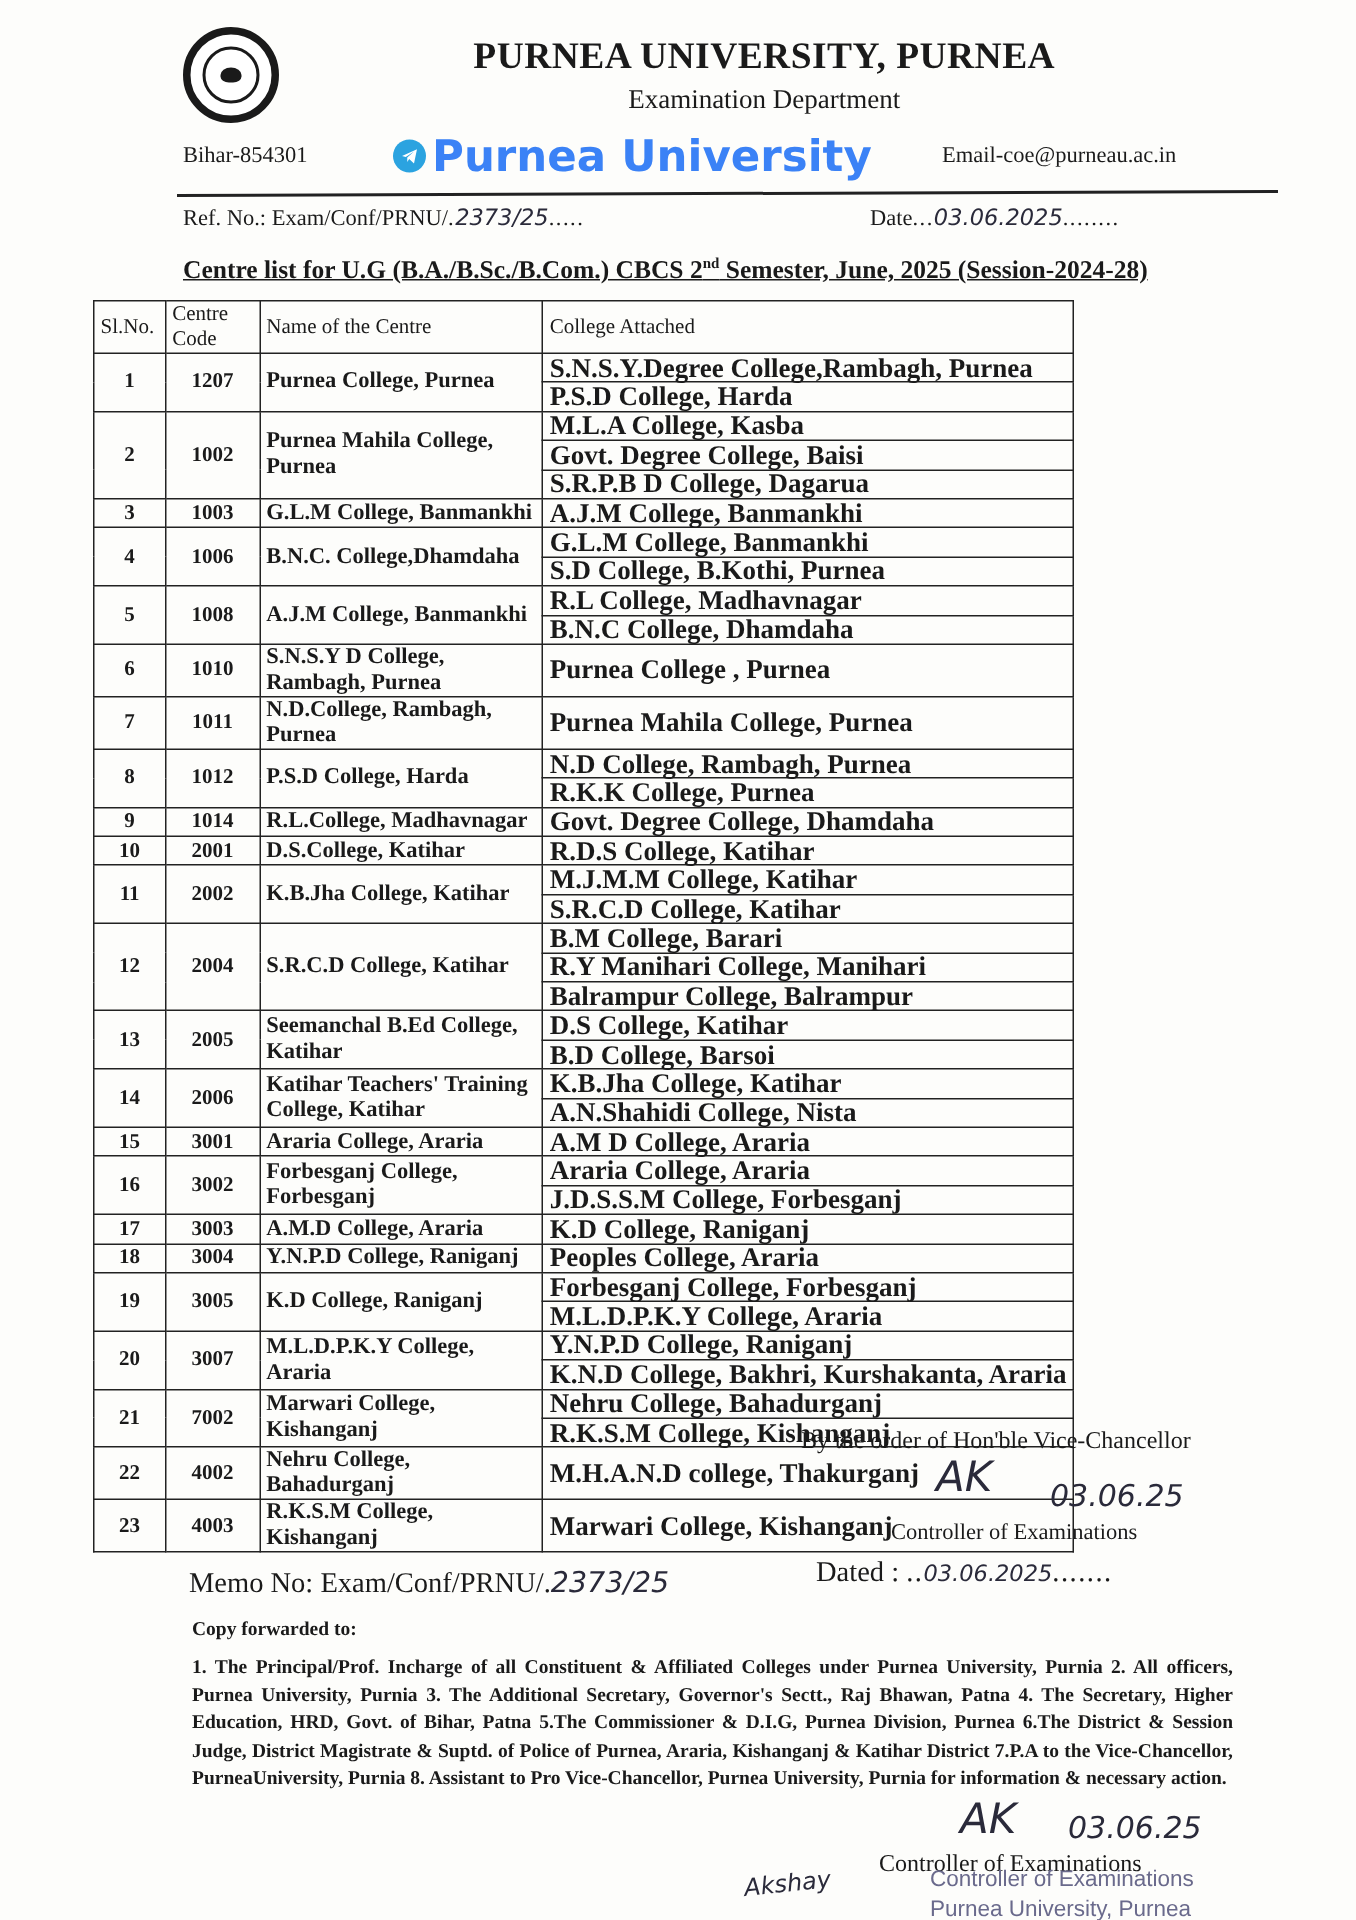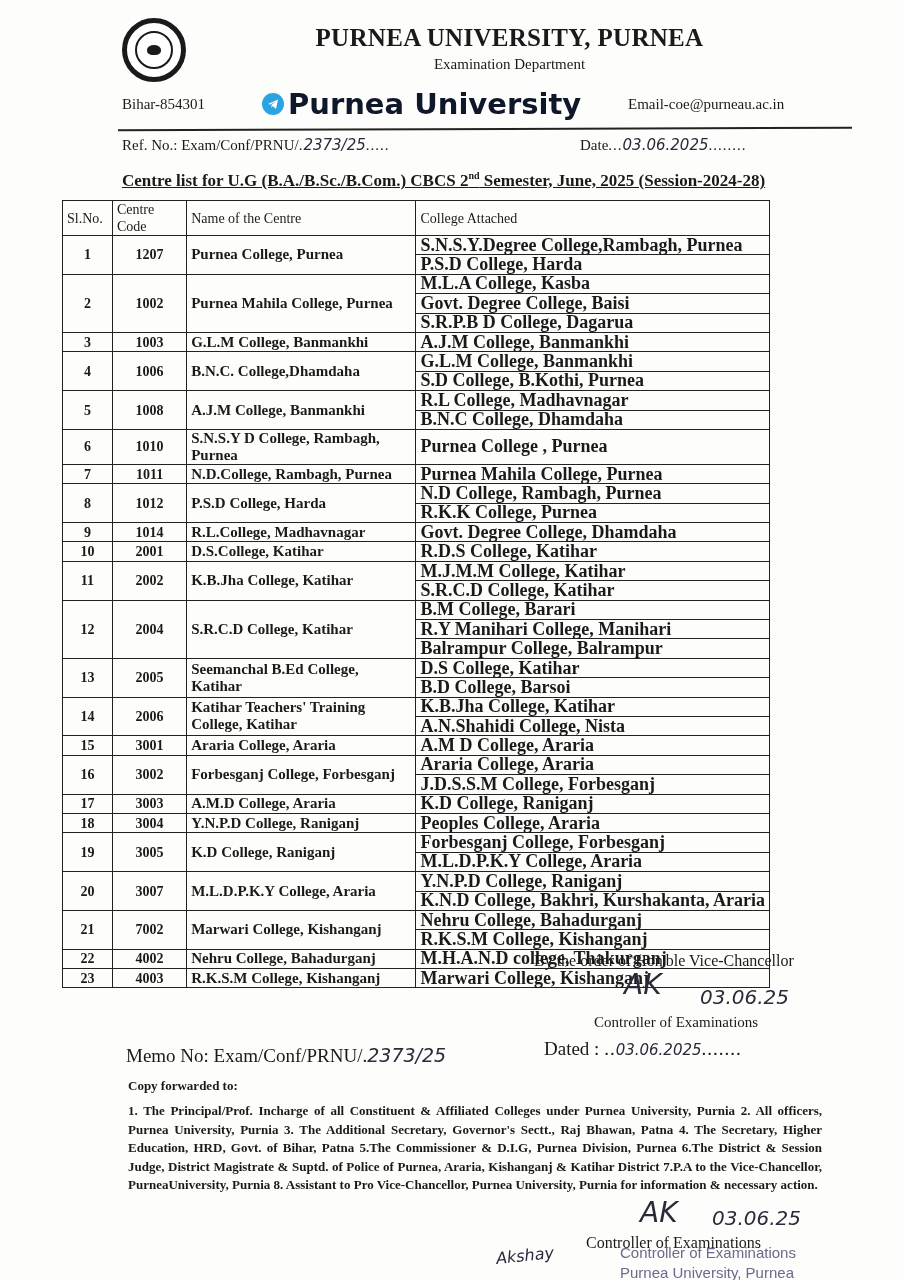--- a/index.html
+++ b/index.html
@@ -10,35 +10,35 @@
   .abs { position: absolute; }
   .logo {
     left: 122px; top: 18px; width: 64px; height: 64px; border-radius: 50%;
     border: 5px solid #1a1a1a; box-sizing: border-box; background: #fff;
     display: flex; align-items: center; justify-content: center;
   }
   .logo-inner { width: 38px; height: 38px; border-radius: 50%; border: 2px solid #1a1a1a; box-sizing: border-box;
     display:flex; align-items:center; justify-content:center; }
   .logo-dot { width: 14px; height: 10px; background: #1a1a1a; border-radius: 50% 50% 40% 40%; }
   .uni-title { left: 0; width: 904px; top: 24px; text-align: center; font-weight: bold; font-size: 25px; letter-spacing: 0.3px; padding-left: 115px; box-sizing: border-box; }
-  .dept { left: 0; width: 904px; top: 56px; text-align: center; font-size: 15px; padding-left: 115px; box-sizing: border-box; }
+  .dept { left: 0; width: 904px; top: 56px; text-align: center; font-size: 18px; padding-left: 115px; box-sizing: border-box; }
   .pin { left: 122px; top: 96px; font-size: 15px; }
-  .watermark { left: 262px; top: 87px; font-family: "DejaVu Sans", sans-serif; font-weight: bold; font-size: 29px; color: #0f172a; display:flex; align-items:center; gap: 4px; }
+  .watermark { left: 262px; top: 87px; font-family: "DejaVu Sans", sans-serif; font-weight: bold; font-size: 29px; color: #3b82f6; display:flex; align-items:center; gap: 4px; }
   .wm-icon { width: 22px; height: 22px; border-radius: 50%; background: #2ba3e0; display:flex; align-items:center; justify-content:center; }
   .email { left: 628px; top: 96px; font-size: 15px; }
   .rule { left: 118px; top: 128px; width: 734px; height: 2px; background: #222; transform: rotate(-0.2deg); }
   .ref { left: 122px; top: 136px; font-size: 15px; }
   .date { left: 580px; top: 136px; font-size: 15px; }
   .hand { font-family: "DejaVu Sans", sans-serif; font-style: italic; color: #2a2a3a; font-size: 15px; }
   .dots { letter-spacing: 1px; }
   .heading { left: 122px; top: 170px; font-size: 17px; font-weight: bold; text-decoration: underline; text-align: center; }
   .heading sup { font-size: 10px; }
 
   table.centres {
-    position: absolute; left: 62px; top: 200px; width: 708px; border-collapse: collapse;
+    position: absolute; left: 62px; top: 200px; width: 654px; border-collapse: collapse;
     font-size: 14px;
   }
   table.centres td, table.centres th {
     border: 1.5px solid #222; padding: 0 4px; height: 18.4px; line-height: 17px; vertical-align: middle;
   }
   table.centres th { font-weight: normal; text-align: left; font-size: 14px; }
   th.c-sl { width: 45px; text-align: center; }
   th.c-code { width: 88px; }
   th.c-name { width: 300px; }
   td.sl, td.code { text-align: center; font-weight: bold; }

